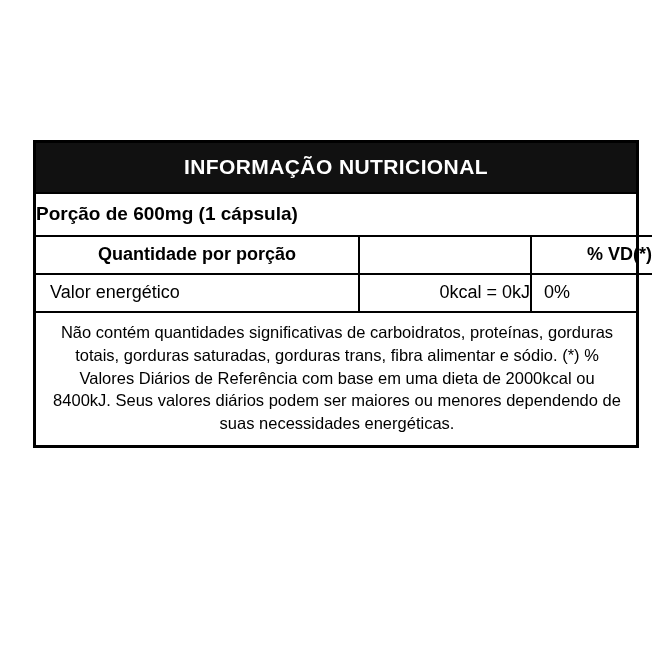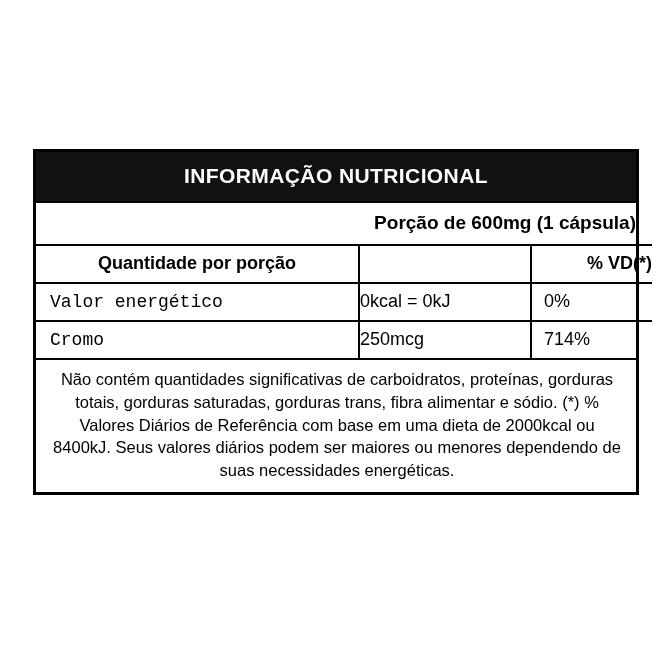--- a/index.html
+++ b/index.html
@@ -17,42 +17,42 @@
 
   .page {
     position: relative;
     width: 668px;
     height: 656px;
   }
 
   .label-box {
     position: absolute;
     left: 33px;
-    top: 149px;
+    top: 140px;
     width: 606px;
     background: #ffffff;
     border: 3px solid #000000;
     box-sizing: border-box;
   }
 
   
   .nut-header {
     background: #111111;
     color: #ffffff;
     text-align: center;
     font-weight: bold;
     font-size: 21px;
     letter-spacing: 0.4px;
     padding: 12px 0 13px 0;
   }
 
   
   .serving-row {
     border-top: 2px solid #000000;
-    text-align: right;
+    text-align: left;
     font-weight: bold;
     font-size: 19px;
     padding: 9px 0 10px 0;
   }
 
   
   table.nut-table {
     width: 100%;
     border-collapse: collapse;
     table-layout: fixed;
@@ -67,22 +67,22 @@
   .col-name { width: 322px; }
   .col-amount { width: 170px; border-left: 2px solid #000000; }
   .col-vd { width: 108px; border-left: 2px solid #000000; }
 
   .hdr td {
     font-weight: bold;
   }
   .hdr .col-name { text-align: center; border-radius: 12px; }
   .hdr .col-vd { text-align: right; padding-left: 12px; }
 
-  .data .col-name { text-align: left; padding-left: 14px; font-family: Liberation Mono, monospace; }
-  .data .col-amount { text-align: left; }
+  .data .col-name { text-align: left; padding-left: 14px; }
+  .data .col-amount { text-align: right; }
   .data .col-vd { text-align: left; padding-left: 12px; }
 
   
   .footnote {
     border-top: 2px solid #000000;
     font-size: 16.5px;
     line-height: 1.38;
     text-align: center;
     padding: 8px 12px 10px 14px;
   }
@@ -102,23 +102,18 @@
           <tr class="hdr">
         <td class="col-name">Quantidade por porção</td>
         <td class="col-amount"></td>
         <td class="col-vd">% VD(*)</td>
       </tr>
       <tr class="data">
         <td class="col-name">Valor energético</td>
         <td class="col-amount">0kcal = 0kJ</td>
         <td class="col-vd">0%</td>
       </tr>
-      <tr class="data">
-        <td class="col-name">Cromo</td>
-        <td class="col-amount">250mcg</td>
-        <td class="col-vd">714%</td>
-      </tr>
     </tbody>
       </table>
 
     <div class="footnote">Não contém quantidades significativas de carboidratos, proteínas, gorduras totais, gorduras saturadas, gorduras trans, fibra alimentar e sódio. (*) % Valores Diários de Referência com base em uma dieta de 2000kcal ou 8400kJ. Seus valores diários podem ser maiores ou menores dependendo de suas necessidades energéticas.</div>
   </div>
 </div>
 
 </body></html>

